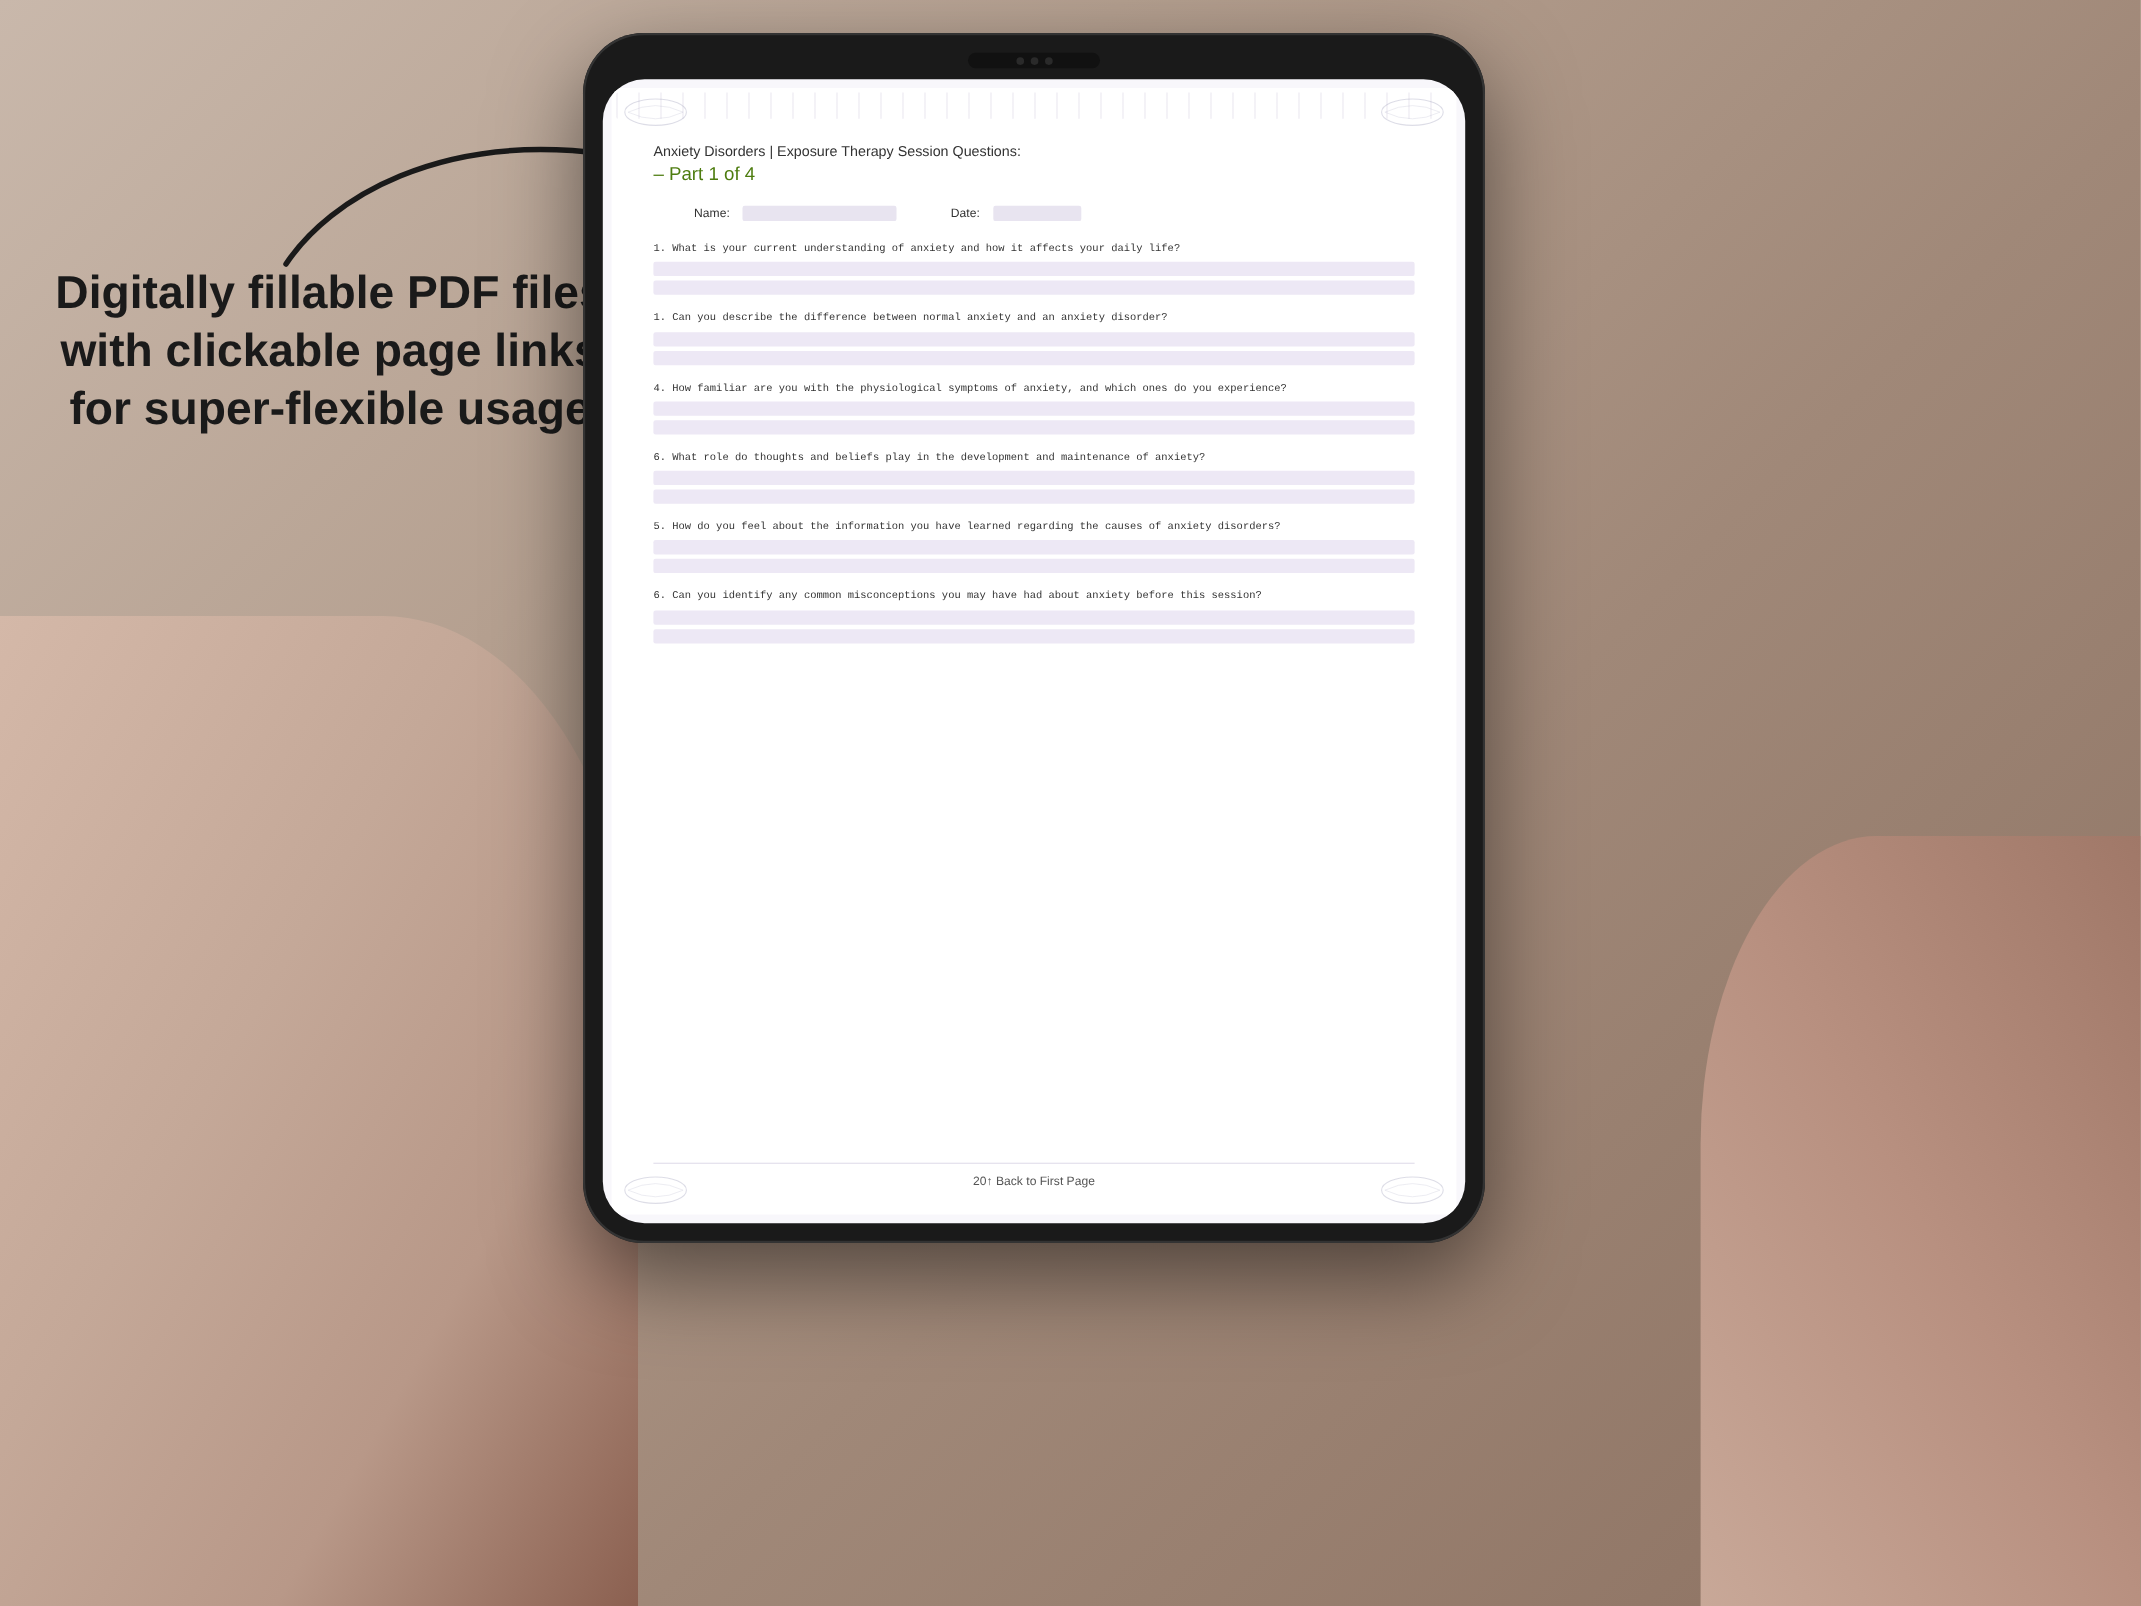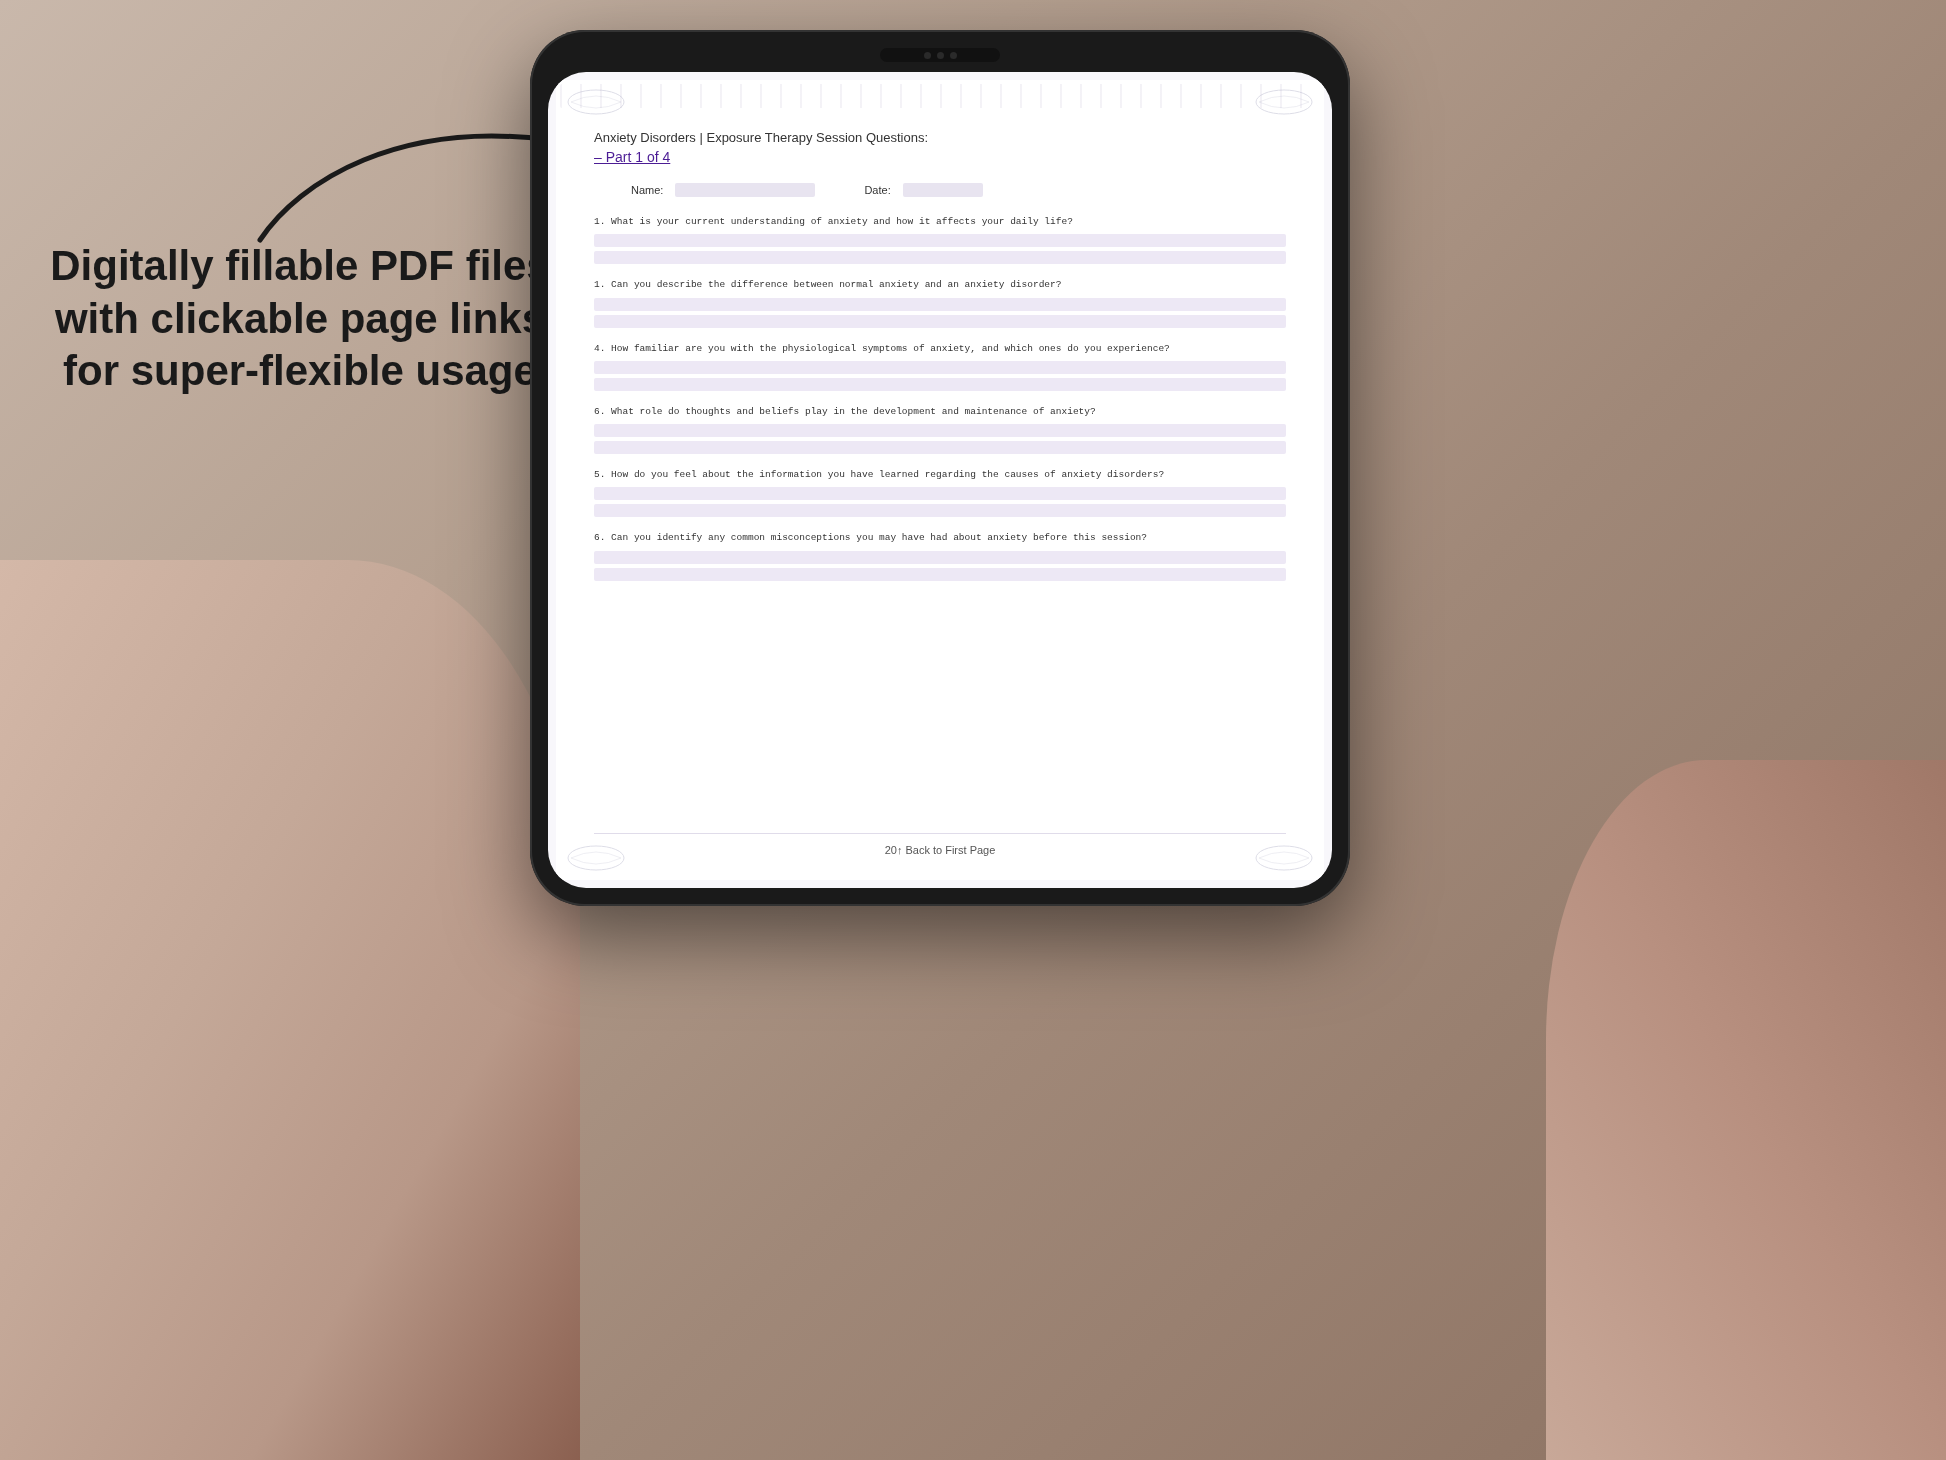--- a/index.html
+++ b/index.html
@@ -63,21 +63,21 @@
       line-height: 1.25;
       color: #1a1a1a;
     }
 
     
     .tablet {
       position: absolute;
       top: 30px;
       left: 530px;
       width: 820px;
-      height: 876px;
+      height: 1100px;
       background: #1a1a1a;
       border-radius: 55px;
       box-shadow: 0 30px 80px rgba(0,0,0,0.5), inset 0 0 0 2px #333;
       display: flex;
       flex-direction: column;
       align-items: center;
       padding: 18px 18px 18px 18px;
     }
 
     .tablet-camera-bar {
@@ -141,25 +141,24 @@
     .pdf-title {
       font-size: 13px;
       font-family: Arial, sans-serif;
       font-weight: normal;
       color: #333;
       margin-bottom: 4px;
       margin-top: 18px;
     }
 
     .pdf-subtitle {
-      font-size: 14px;
+      font-size: 17px;
       font-family: Arial, sans-serif;
-      color: #4c1d95;
+      color: #4d7c0f;
       margin-bottom: 18px;
-      text-decoration: underline;
     }
 
     .pdf-name-date-row {
       display: flex;
       align-items: center;
       gap: 12px;
       margin-bottom: 18px;
       font-size: 11px;
       font-family: Arial, sans-serif;
     }

